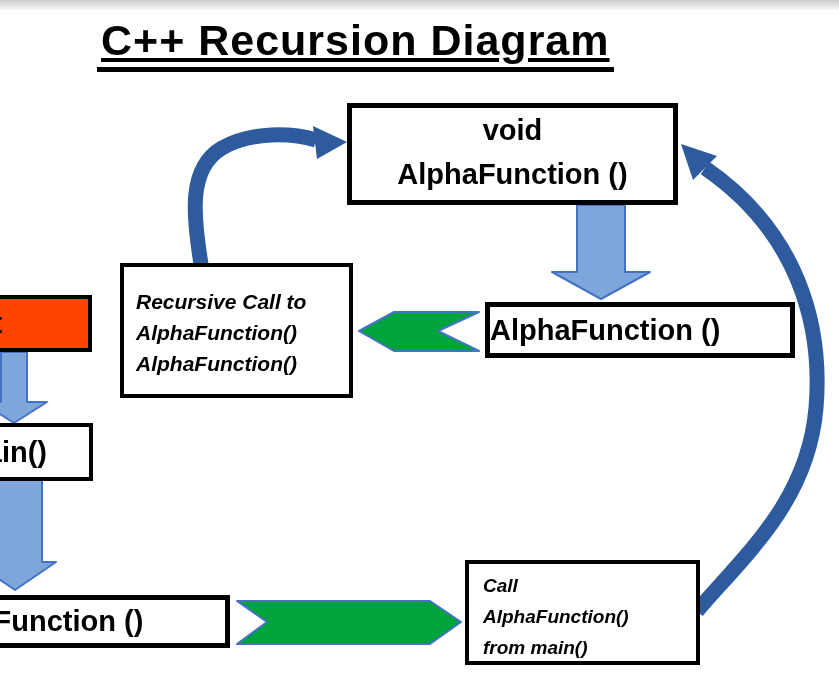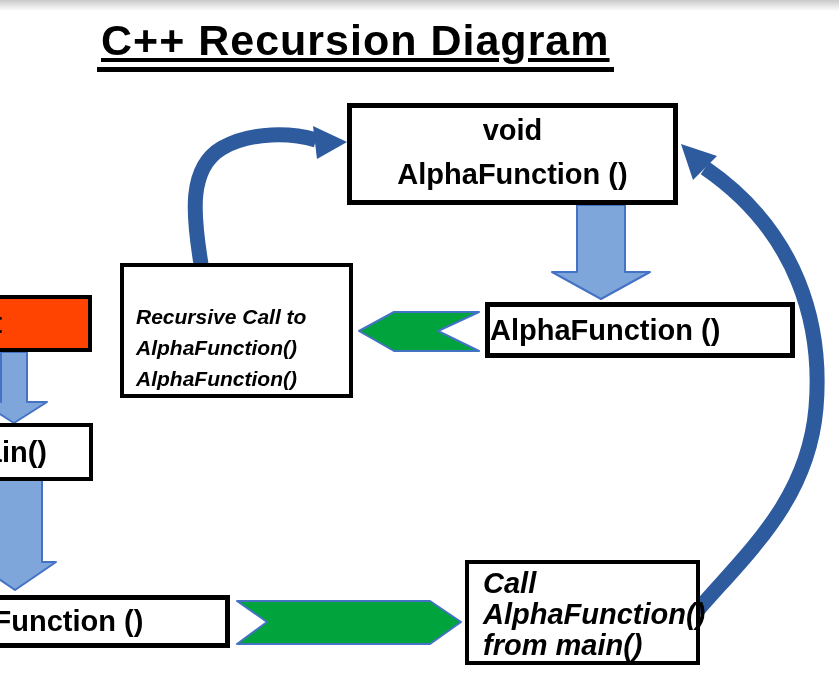--- a/index.html
+++ b/index.html
@@ -48,21 +48,21 @@
     align-items: center;
     justify-content: flex-start;
     font-weight: bold;
     color: #000;
     white-space: nowrap;
   }
   .dbox.thick { border-width: 5px; }
   .dbox.col { flex-direction: column; }
   .dbox.note {
     align-items: flex-start;
-    justify-content: flex-end;
+    justify-content: center;
     flex-direction: column;
     font-style: italic;
     text-align: left;
   }
   .box-function-definition {
     left: 347px; top: 103px; width: 331px; height: 102px;
     font-size: 29px; line-height: 44px;
   }
   .box-function-call-right {
     left: 485px; top: 302px; width: 310px; height: 56px;
@@ -80,21 +80,21 @@
   .box-main {
     left: -44px; top: 423px; width: 137px; height: 58px;
     font-size: 29px;
   }
   .box-function-call-left {
     left: -92px; top: 595px; width: 322px; height: 53px;
     font-size: 29px;
   }
   .box-call-note {
     left: 465px; top: 560px; width: 235px; height: 105px;
-    font-size: 29px; line-height: 31px;
+    font-size: 19px; line-height: 31px;
     padding: 7px 0 0 14px;
   }
 </style>
 </head>
 <body>
 
 <div class="top-edge-gradient"></div>
 
 <div class="page-title">C++ Recursion Diagram</div>
 

